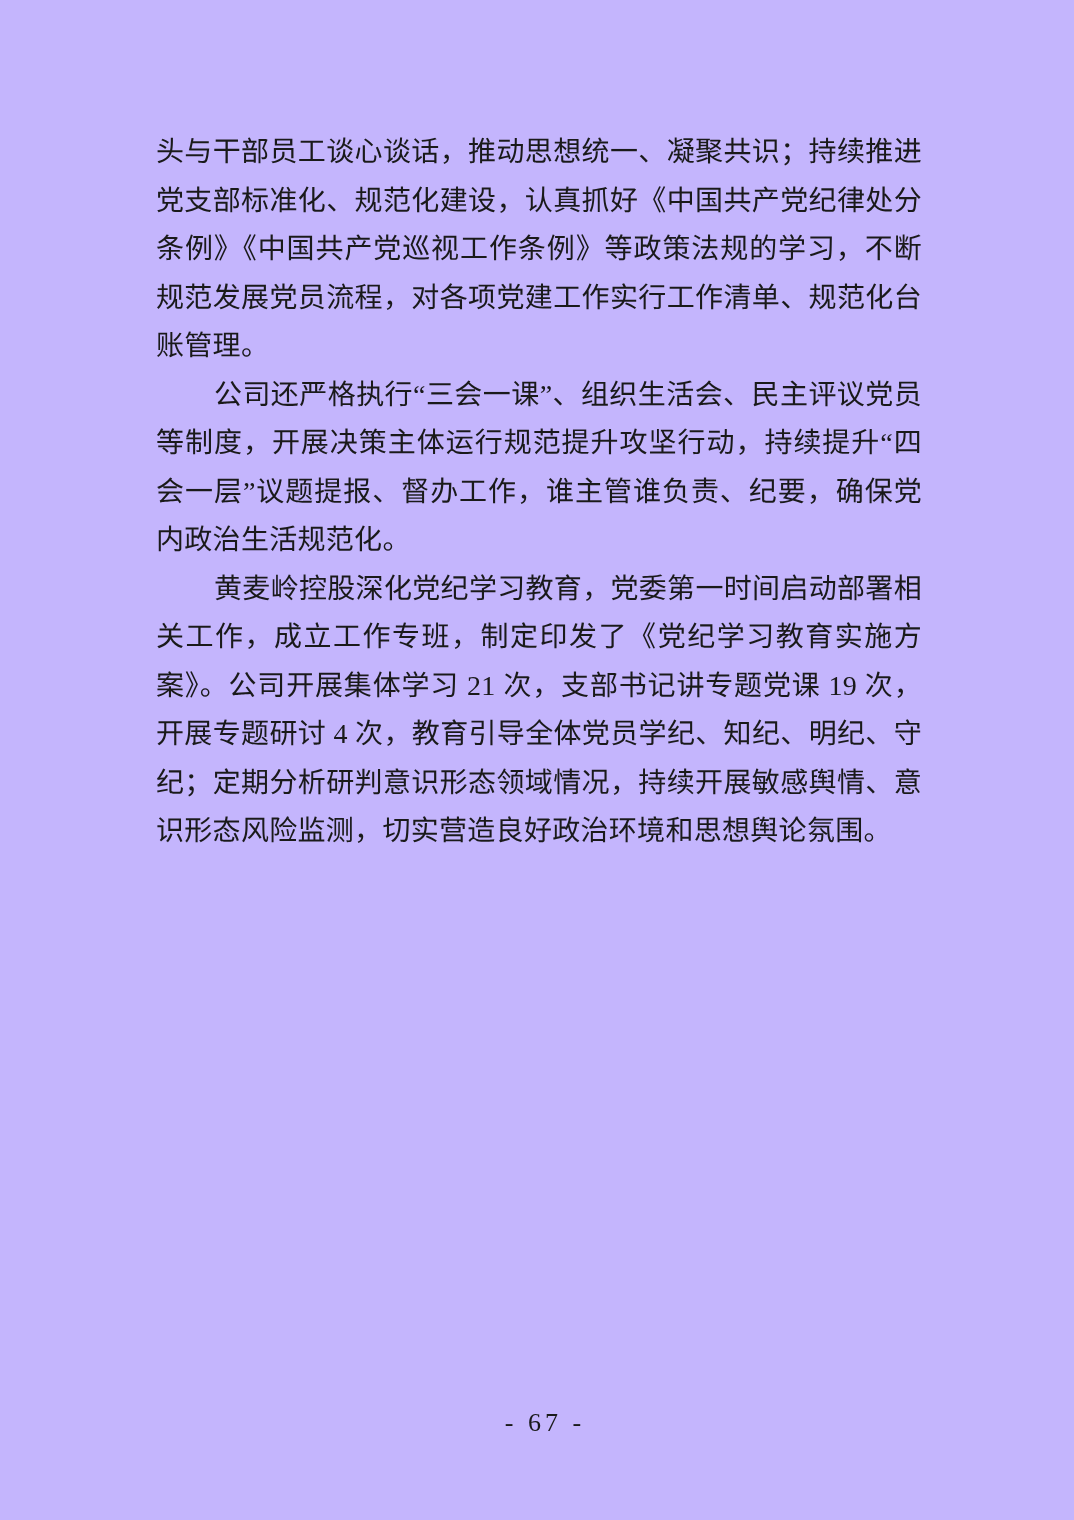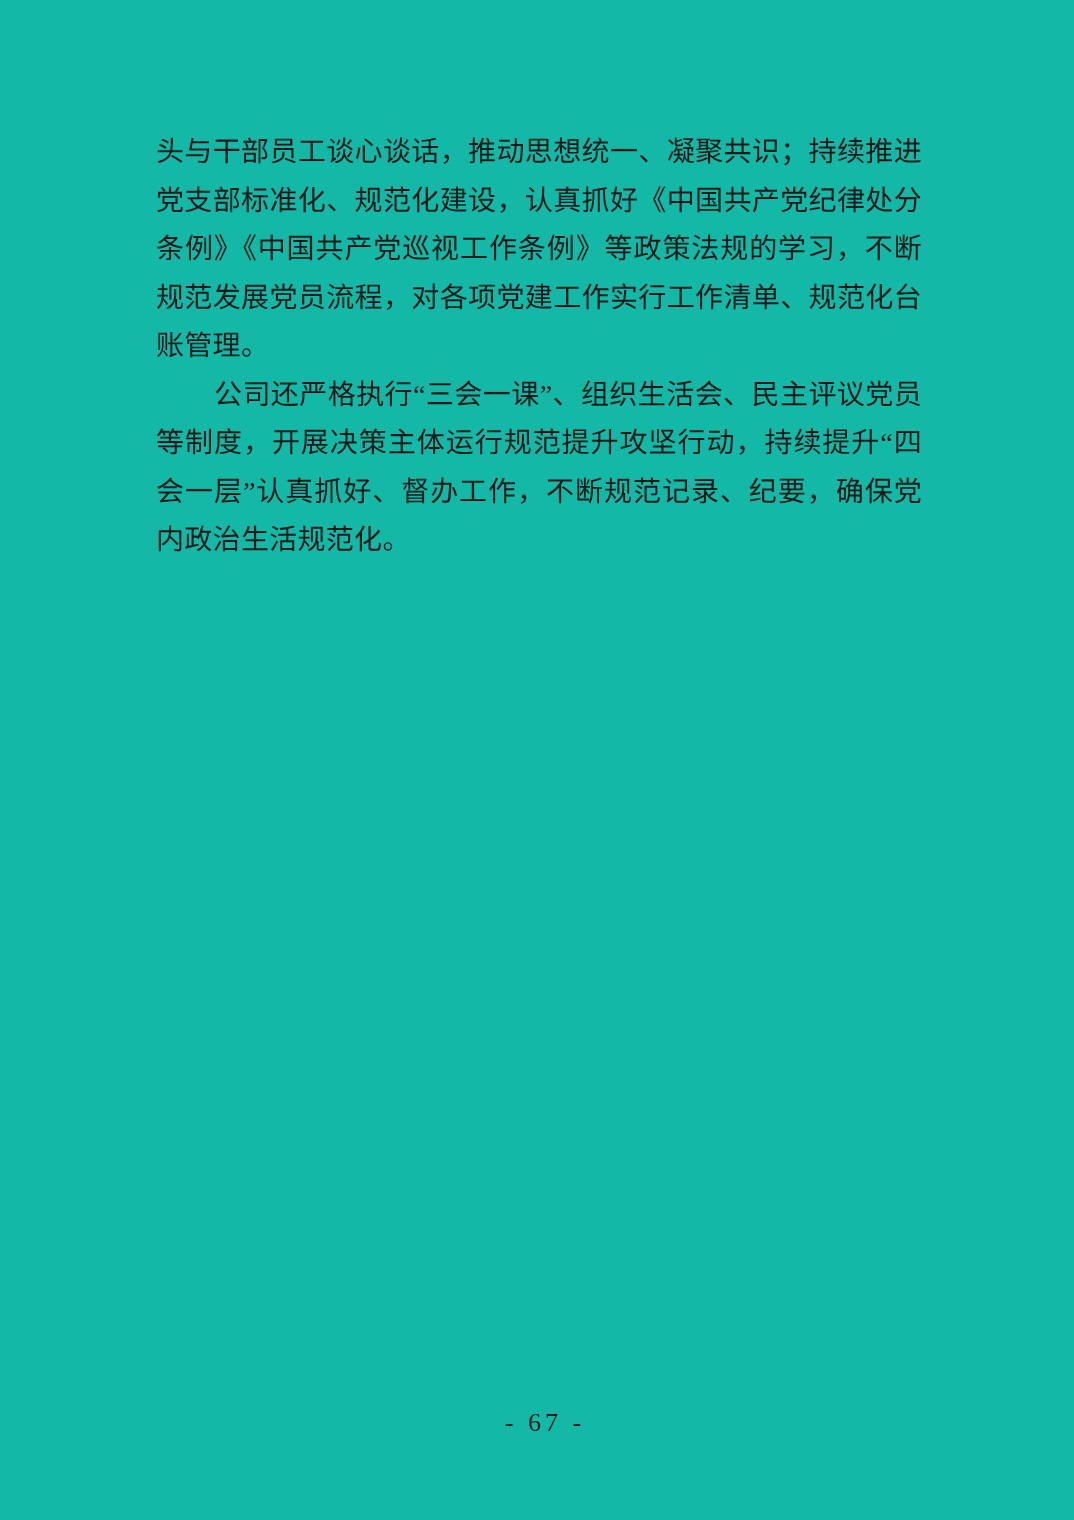--- a/index.html
+++ b/index.html
@@ -4,21 +4,21 @@
 <style>
   html, body {
     margin: 0;
     padding: 0;
     background: #ffffff;
   }
   .page {
     position: relative;
     width: 1074px;
     height: 1520px;
-    background: #14b8a6;
+    background: #c4b5fd;
     overflow: hidden;
     font-family: "Liberation Serif", serif;
     color: #1a1a1a;
   }
   .doc-body {
     position: absolute;
     left: 156px;
     top: 128px;
     width: 766px;
   }
@@ -53,16 +53,17 @@
     color: #1a1a1a;
     font-family: "Liberation Serif", serif;
   }
 </style>
 </head>
 <body>
 
 <div class="page">
   <div class="doc-body">
       <p class="body">头与干部员工谈心谈话，推动思想统一、凝聚共识；持续推进党支部标准化、规范化建设，认真抓好《中国共产党纪律处分条例》《中国共产党巡视工作条例》等政策法规的学习，不断规范发展党员流程，对各项党建工作实行工作清单、规范化台账管理。</p>
-      <p class="body indent">公司还严格执行“三会一课”、组织生活会、民主评议党员等制度，开展决策主体运行规范提升攻坚行动，持续提升“四会一层”认真抓好、督办工作，不断规范记录、纪要，确保党内政治生活规范化。</p>
+      <p class="body indent">公司还严格执行“三会一课”、组织生活会、民主评议党员等制度，开展决策主体运行规范提升攻坚行动，持续提升“四会一层”议题提报、督办工作，谁主管谁负责、纪要，确保党内政治生活规范化。</p>
+      <p class="body indent">黄麦岭控股深化党纪学习教育，党委第一时间启动部署相关工作，成立工作专班，制定印发了《党纪学习教育实施方案》。公司开展集体学习 21 次，支部书记讲专题党课 19 次，开展专题研讨 4 次，教育引导全体党员学纪、知纪、明纪、守纪；定期分析研判意识形态领域情况，持续开展敏感舆情、意识形态风险监测，切实营造良好政治环境和思想舆论氛围。</p>
     </div>
   <div class="page-number">- 67 -</div>
 </div>
 
 </body></html>

